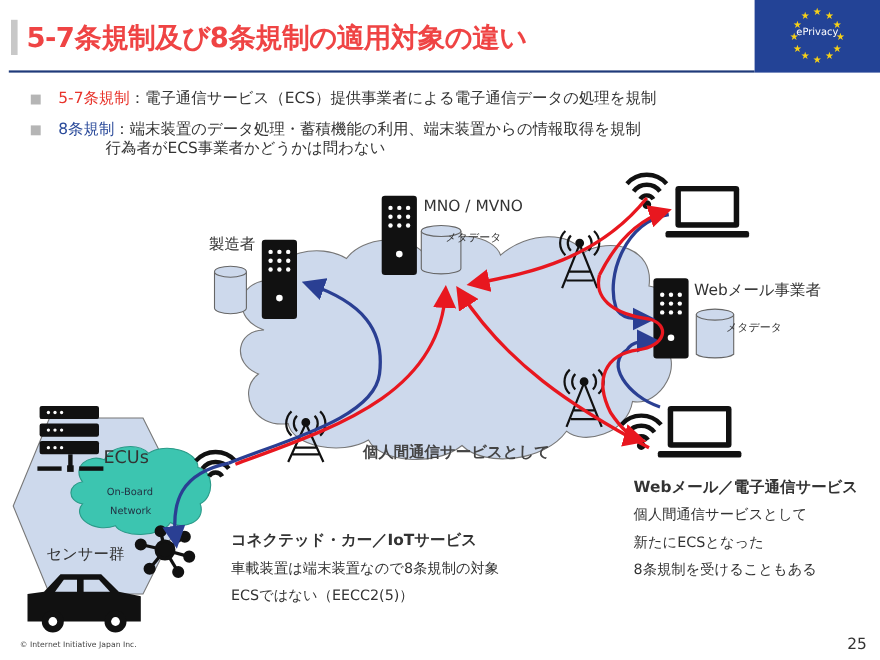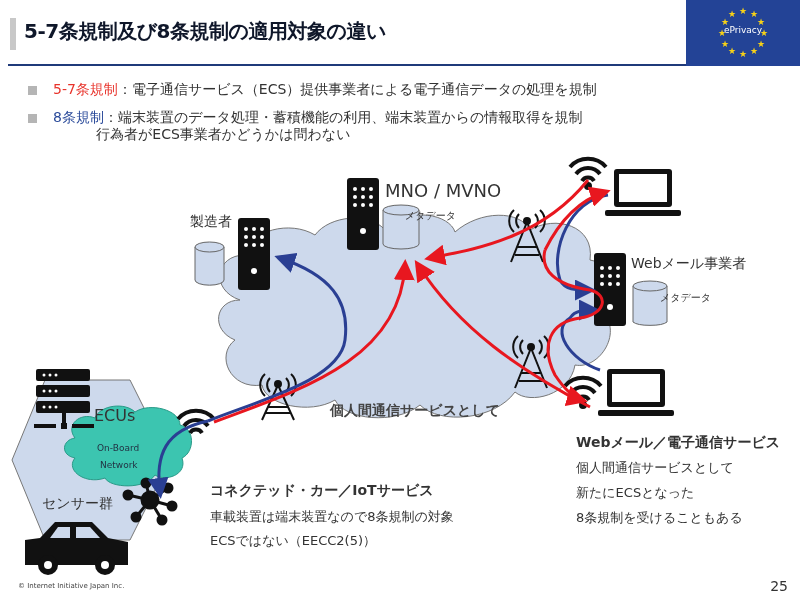--- a/index.html
+++ b/index.html
@@ -1,19 +1,19 @@
 <!DOCTYPE html>
 <html><head>
 <meta charset="utf-8">
 <style>
   * { margin:0; padding:0; box-sizing:border-box; }
   html, body { width:800px; height:600px; background:#fff; overflow:hidden; }
   body { position:relative; font-family:"DejaVu Sans", "Liberation Sans", sans-serif; color:#333; }
   .title-bar { position:absolute; left:10px; top:18px; width:6px; height:32px; background:#c8c8c8; }
-  .title { position:absolute; left:24px; top:18px; font-size:20px; font-weight:bold; color:#0f172a; letter-spacing:-0.5px; white-space:nowrap; }
+  .title { position:absolute; left:24px; top:18px; font-size:25px; font-weight:bold; color:#ef4444; letter-spacing:-0.5px; white-space:nowrap; }
   .title-rule { position:absolute; left:8px; top:64px; width:678px; height:2px; background:#1f3a7a; }
   .eu-flag { position:absolute; left:686px; top:0; width:114px; height:66px; background:#234396; }
   .eu-flag .label { position:absolute; left:0; right:0; top:25px; text-align:center; color:#fff; font-size:9px; }
   .bullets { position:absolute; left:28px; top:76px; font-size:14px; color:#333; }
   .bullet-row { position:relative; height:28px; white-space:nowrap; display:flex; align-items:center; }
   .sq { display:inline-block; width:9px; height:9px; background:#b5b5b5; margin-right:16px; }
   .red { color:#e8332b; }
   .blue { color:#2a4a9a; }
   .cont { position:absolute; left:96px; top:126px; font-size:14px; white-space:nowrap; }
   svg.diagram { position:absolute; left:0; top:0; }
@@ -239,21 +239,21 @@
   <g fill="none" stroke="#e8171f" stroke-width="3">
     <path d="M214,422 C300,390 400,360 405,265" marker-end="url(#arR)"></path>
     <path d="M590,407 C520,370 460,330 418,265" marker-end="url(#arR)"></path>
     <path d="M588,180 C540,240 470,250 430,258" marker-end="url(#arR)"></path>
     <path d="M545,250 C560,220 580,200 605,192" marker-end="url(#arR)"></path>
     <path d="M545,250 C540,270 555,285 590,290 C610,295 605,315 580,318 C550,322 540,345 555,375 C565,390 575,398 582,400" marker-end="url(#arR)"></path>
   </g>
 </svg>
 
 <div class="lbl" style="left:190px;top:213px;font-size:14px;">製造者</div>
-<div class="lbl" style="left:385px;top:180px;font-size:18px;">MNO / MVNO</div>
+<div class="lbl" style="left:385px;top:180px;font-size:14px;">MNO / MVNO</div>
 <div class="lbl" style="left:405px;top:209px;font-size:10px;">メタデータ</div>
 <div class="lbl" style="left:631px;top:255px;font-size:14px;">Webメール事業者</div>
 <div class="lbl" style="left:660px;top:291px;font-size:10px;">メタデータ</div>
 <div class="lbl" style="left:330px;top:402px;font-size:14px;font-weight:bold;color:#444;">個人間通信サービスとして</div>
 <div class="lbl" style="left:94px;top:390px;font-size:16px;margin-top:16px;">ECUs</div>
 <div class="lbl" style="left:97px;top:443px;font-size:9px;color:#234;">On-Board</div>
 <div class="lbl" style="left:100px;top:460px;font-size:9px;color:#234;">Network</div>
 <div class="lbl" style="left:42px;top:495px;font-size:14px;">センサー群</div>
 
 <div class="lbl" style="left:210px;top:482px;font-size:14px;font-weight:bold;">コネクテッド・カー／IoTサービス</div>

